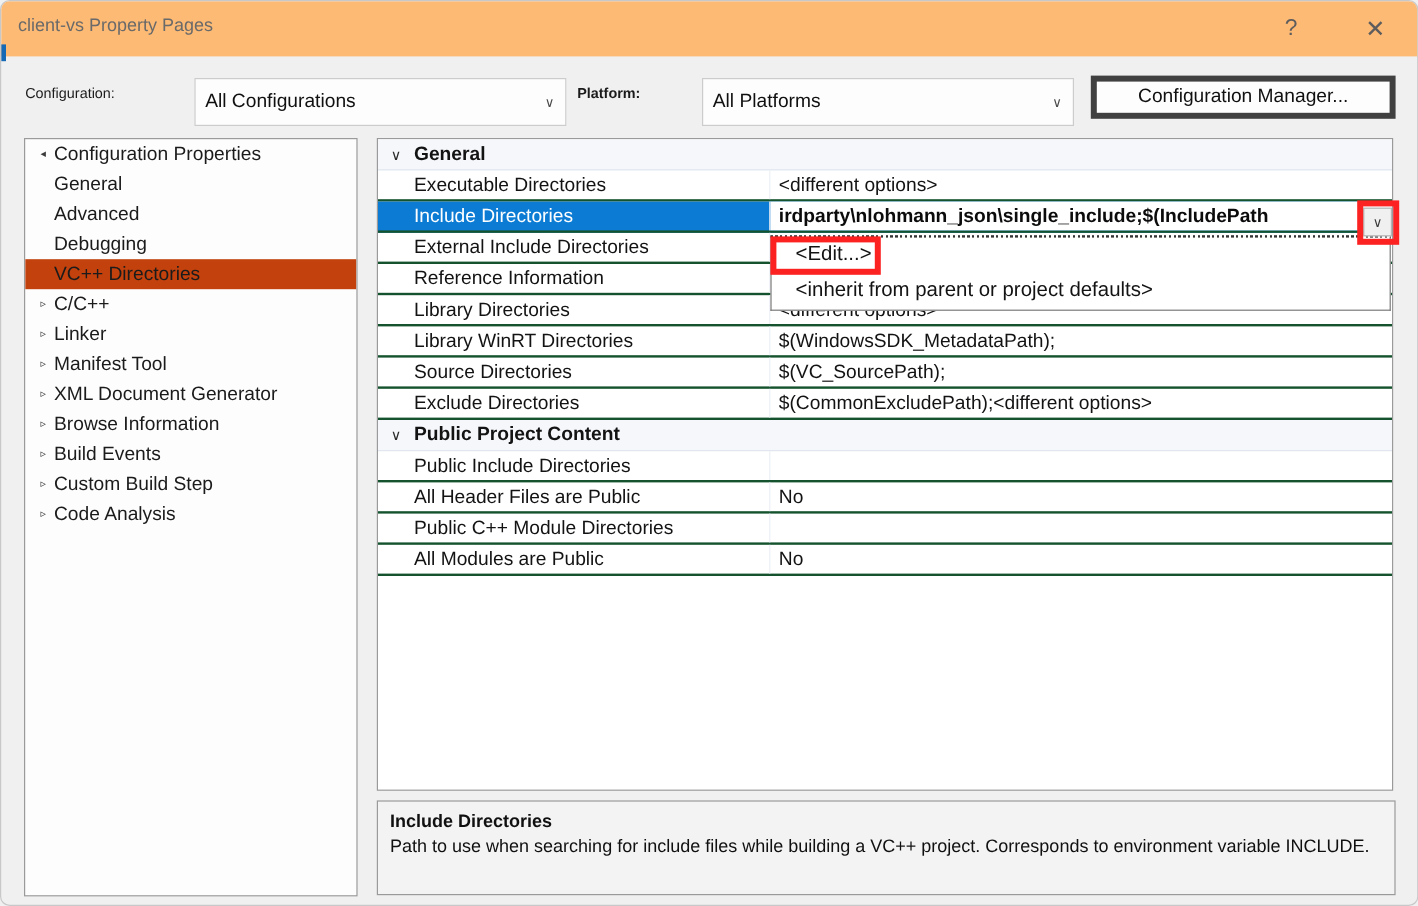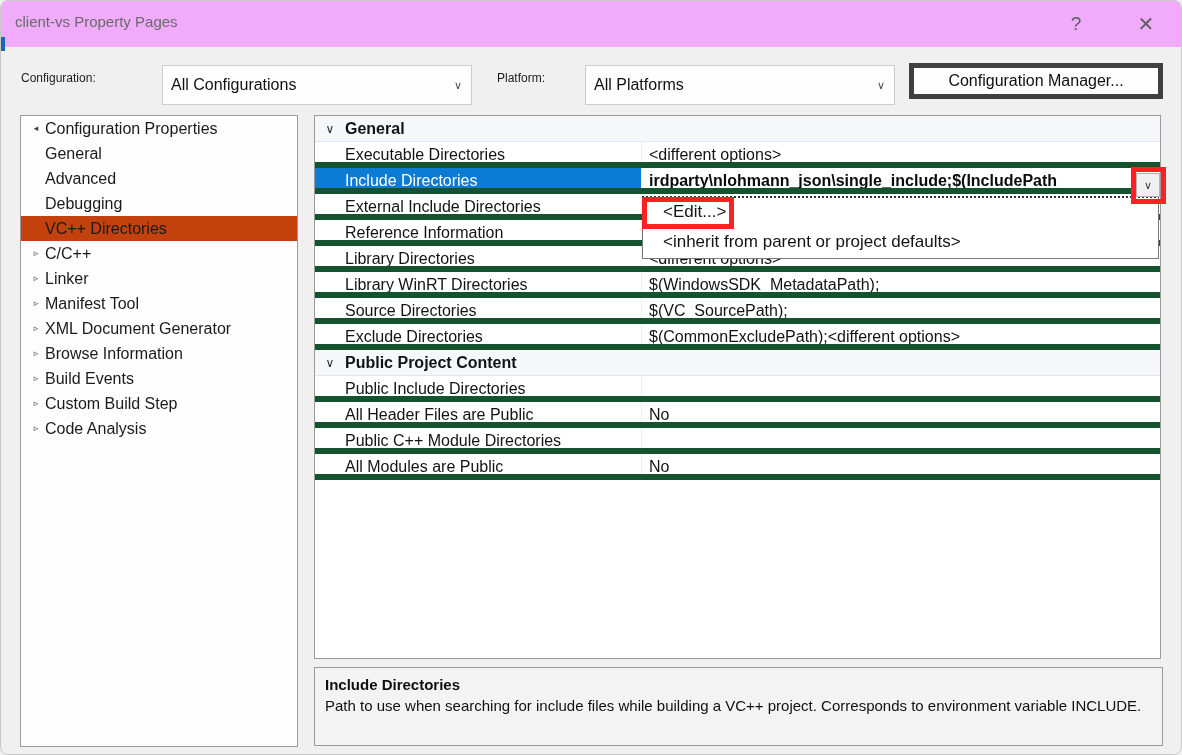--- a/index.html
+++ b/index.html
@@ -16,21 +16,21 @@
     background: #f0f0f0;
     border: 1px solid #c8c8c8;
     border-radius: 8px;
     box-sizing: border-box;
     overflow: hidden;
   }
   
   #titlebar {
     position: absolute; left: 0; top: 0;
     width: 1182px; height: 46px;
-    background: #f0abfc;
+    background: #fdba74;
     box-sizing: border-box;
   }
   #title-text {
     position: absolute; left: 14px; top: 12px;
     font-size: 15px; color: #6a6a6a;
     white-space: nowrap;
   }
   .titlebtn {
     position: absolute; top: 0;
     width: 46px; height: 46px;
@@ -50,21 +50,21 @@
   #config-row {
     position: absolute; left: 0; top: 46px;
     width: 1182px; height: 62px;
   }
   .fieldlabel {
     position: absolute;
     font-size: 12px; color: #1b1b1b;
     top: 70px;
   }
   #config-label { left: 20px; }
-  #platform-label { left: 496px; }
+  #platform-label { left: 480px; font-weight: bold; }
   .combo {
     position: absolute; top: 64px;
     height: 40px;
     background: #fdfdfd;
     border: 1px solid #cccccc;
     box-sizing: border-box;
     display: flex; align-items: center;
     cursor: default;
   }
   #config-combo { left: 161px; width: 310px; }
@@ -124,21 +124,21 @@
     background: #ffffff;
     border: 1px solid #9a9a9a;
     box-sizing: border-box;
     overflow: hidden;
   }
   .grow {
     position: relative;
     height: 26px;
     display: flex;
     box-sizing: border-box;
-    border-bottom: 6px solid #14532d;
+    border-bottom: 2px solid #14532d;
     cursor: default;
   }
   .grow.cat {
     background: #f5f7fb;
     border-bottom: 1px solid #e2e6ee;
   }
   .grow .exp {
     width: 30px; flex: none;
     text-align: center;
     font-size: 12px; color: #2b2b2b;

